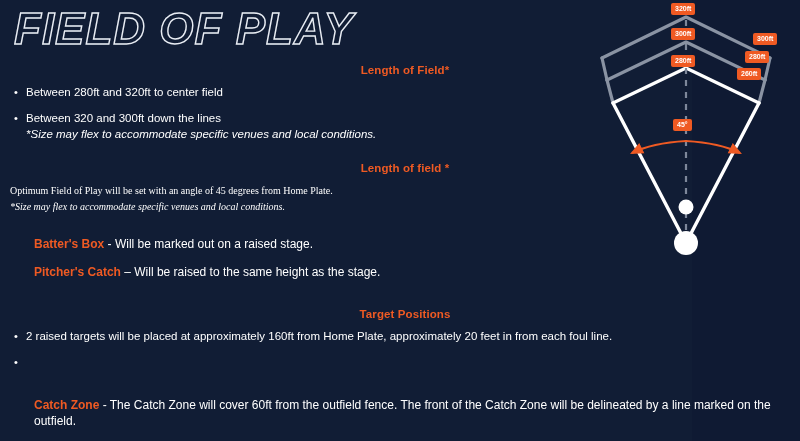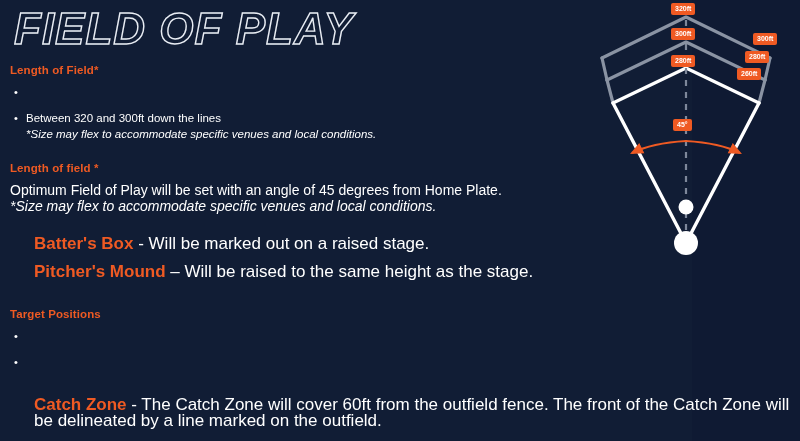--- a/index.html
+++ b/index.html
@@ -45,20 +45,21 @@
     left: 10px;
     top: 64px;
     width: 790px;
   }
   .heading {
     color: #ef5a23;
     font-weight: 700;
     font-size: 11.5px;
     margin: 0 0 9px 0;
     letter-spacing: .1px;
+    text-align: center;
   }
   .bullet-row {
     display: flex;
     align-items: flex-start;
     margin: 0 0 11px 0;
   }
   .bullet-dot {
     width: 16px;
     flex: 0 0 16px;
     color: #ffffff;
@@ -74,29 +75,30 @@
     color: #ffffff;
   }
   .note {
     display: block;
     font-style: italic;
     font-size: 11.5px;
     line-height: 16px;
     color: #ffffff;
   }
   .para {
-    font-size: 14px;
+    font-size: 10px;
     line-height: 15.5px;
     color: #ffffff;
     margin: 0;
+    font-family: Liberation Serif, serif;
   }
   .para.italic { font-style: italic; }
 
   .inline-row {
-    font-size: 17px;
+    font-size: 12px;
     line-height: 16px;
     margin: 0 0 12px 0;
     padding-left: 24px;
   }
   .inline-row .lbl {
     color: #ef5a23;
     font-weight: 700;
   }
   .inline-row .txt { color: #ffffff; }
 
@@ -139,20 +141,21 @@
 <div id="page">
 
   <div class="title">FIELD OF PLAY</div>
 
   <div class="content">
 
     <div class="heading">Length of Field*</div>
 
     <div class="bullet-row">
       <div class="bullet-dot">•</div>
+      <div class="bullet-text">Between 280ft and 320ft to center field</div>
     </div>
 
     <div class="bullet-row">
       <div class="bullet-dot">•</div>
       <div>
         <div class="bullet-text">Between 320 and 300ft down the lines</div>
         <span class="note">*Size may flex to accommodate specific venues and local conditions.</span>
       </div>
     </div>
 
@@ -162,29 +165,30 @@
     <p class="para">Optimum Field of Play will be set with an angle of 45 degrees from Home Plate.</p>
     <p class="para italic">*Size may flex to accommodate specific venues and local conditions.</p>
 
     <div class="gap-lg"></div>
 
     <div class="inline-row">
       <span class="lbl">Batter's Box</span><span class="txt"> - Will be marked out on a raised stage.</span>
     </div>
 
     <div class="inline-row">
-      <span class="lbl">Pitcher's Mound</span><span class="txt"> – Will be raised to the same height as the stage.</span>
+      <span class="lbl">Pitcher's Catch</span><span class="txt"> – Will be raised to the same height as the stage.</span>
     </div>
 
     <div class="gap-md"></div>
 
     <div class="heading">Target Positions</div>
 
     <div class="bullet-row">
       <div class="bullet-dot">•</div>
+      <div class="bullet-text">2 raised targets will be placed at approximately 160ft from Home Plate, approximately 20 feet in from each foul line.</div>
     </div>
 
     <div class="bullet-row">
       <div class="bullet-dot">•</div>
     </div>
 
     <div class="gap-md"></div>
 
     <div class="inline-row">
       <span class="lbl">Catch Zone</span><span class="txt"> -  The Catch Zone will cover 60ft from the outfield fence. The front of the Catch Zone will be delineated by a line marked on the outfield.</span>

